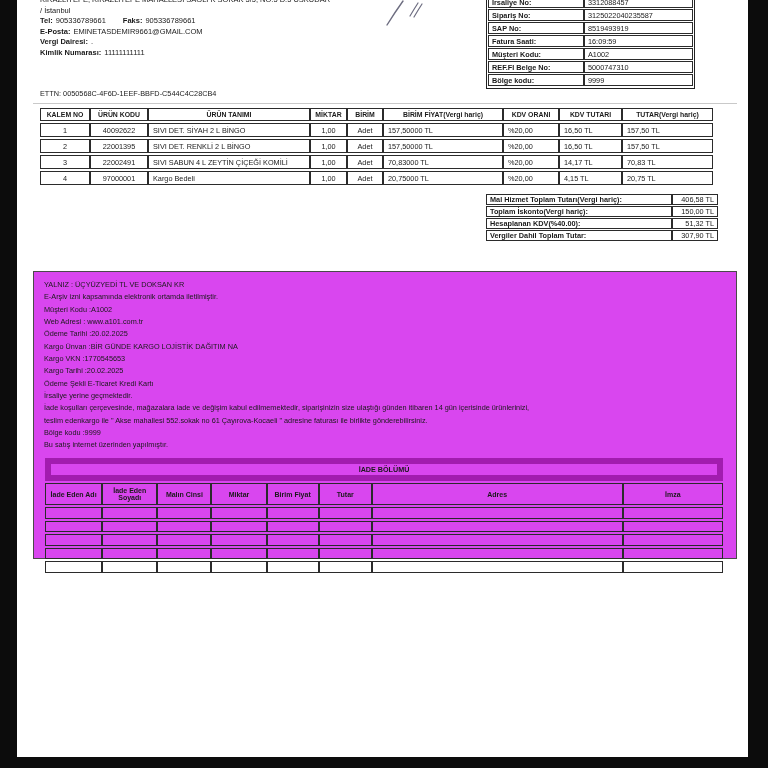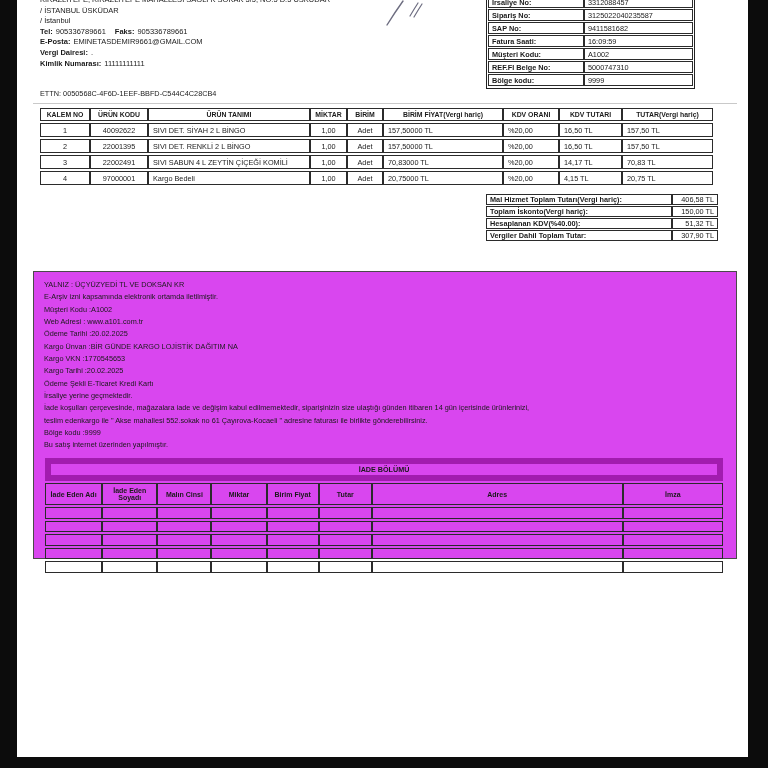--- a/index.html
+++ b/index.html
@@ -14,21 +14,21 @@
     position:absolute;left:17px;top:0;width:731px;height:757px;
     background:#ffffff;overflow:hidden;
   }
   .abs{position:absolute;}
   .line{white-space:nowrap;}
   b{font-weight:bold;}
 
   
   .sender{left:23px;top:-5px;font-size:7.5px;line-height:10.6px;}
   .sender b{margin-right:3px;}
-  .sender .gap{margin-left:9px;}
+  .sender .gap{margin-left:17px;}
 
   
   .sig{left:366px;top:0px;}
 
   
   .info-wrap{left:469px;top:-7px;width:205px;border:1px solid #222;padding:1px;background:#fff;}
   table.info{border-collapse:separate;border-spacing:0 1px;width:100%;table-layout:fixed;font-size:7.3px;}
   table.info td{border:1px solid #2b2b2b;height:10px;padding:0 3px;overflow:hidden;white-space:nowrap;}
   table.info td.lbl{font-weight:bold;width:88px;}
 
@@ -64,21 +64,20 @@
   table.iade th.h{border:1px solid #2b2b2b;height:20px;font-weight:bold;text-align:center;padding:0 2px;overflow:hidden;}
   table.iade td{border:1px solid #2b2b2b;height:9.5px;padding:0;}
 </style>
 </head>
 <body>
 
 <div class="paper">
 
   <div class="abs sender">
     <div class="line">KIRAZLITEPE, KIRAZLITEPE MAHALLESİ SAĞLI K SOKAK 5/5, NO:5 D:5 ÜSKÜDAR</div>
-    <div class="line">/ İSTANBUL ÜSKÜDAR</div>
     <div class="line">/ İstanbul</div>
     <div class="line">
       <b>Tel:</b><span>905336789661</span><b class="gap">Faks:</b><span>905336789661</span>
     </div>
     <div class="line">
       <b>E-Posta:</b><span>EMINETASDEMIR9661@GMAIL.COM</span>
     </div>
     <div class="line">
       <b>Vergi Dairesi:</b><span>.</span>
     </div>
@@ -101,21 +100,21 @@
           <tr>
         <td class="lbl">İrsaliye No:</td>
         <td>3312088457</td>
       </tr>
       <tr>
         <td class="lbl">Sipariş No:</td>
         <td>3125022040235587</td>
       </tr>
       <tr>
         <td class="lbl">SAP No:</td>
-        <td>9411581682</td>
+        <td>8519493919</td>
       </tr>
       <tr>
         <td class="lbl">Fatura Saati:</td>
         <td>16:09:59</td>
       </tr>
       <tr>
         <td class="lbl">Müşteri Kodu:</td>
         <td>A1002</td>
       </tr>
       <tr>

